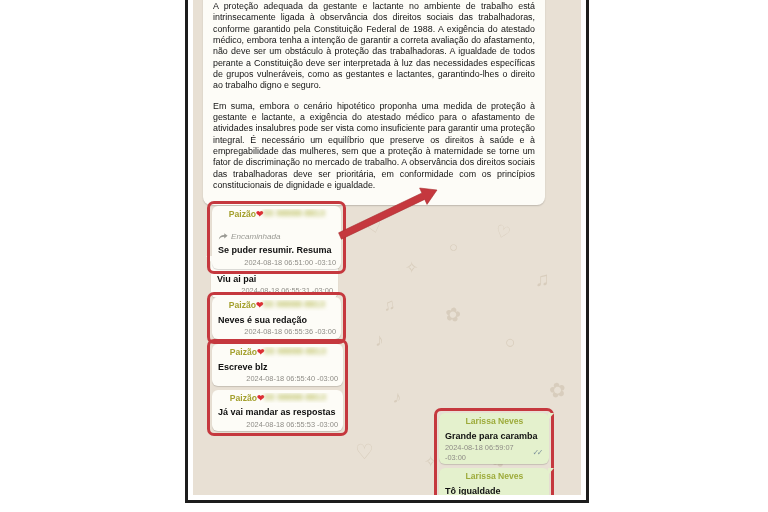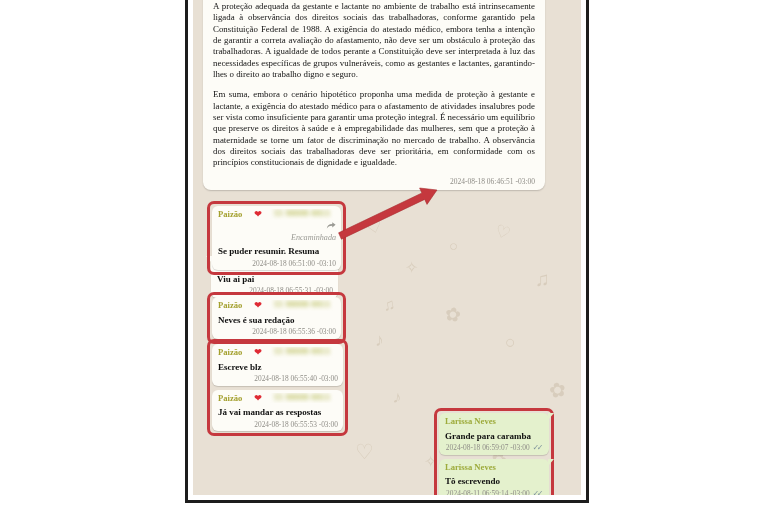--- a/index.html
+++ b/index.html
@@ -1,20 +1,20 @@
 <!DOCTYPE html>
 <html><head>
 <meta charset="utf-8">
 <style>
   * { box-sizing: border-box; margin: 0; padding: 0; }
   body { background: #ffffff; }
   .canvas {
     position: relative; width: 768px; height: 512px; overflow: hidden;
     background: #ffffff;
-    font-family: Liberation Serif, serif;
+    font-family: Liberation Sans, sans-serif;
   }
   .frame {
     position: absolute; left: 185px; top: -10px; width: 404px; height: 513px;
     border: 3px solid #1d1d1d; background: #ffffff;
     padding: 7px 5px 5px 5px;
   }
   .chat {
     position: relative; width: 100%; height: 100%;
     background: #e8e0d4; overflow: hidden;
   }
@@ -58,34 +58,34 @@
   .tail-l::before {
     content: ""; position: absolute; left: -5px; top: 0; width: 0; height: 0;
     border-right: 6px solid #fdfcf7; border-bottom: 7px solid transparent;
   }
   .tail-r::before {
     content: ""; position: absolute; right: -5px; top: 0; width: 0; height: 0;
     border-left: 6px solid #e4f1cd; border-bottom: 7px solid transparent;
   }
 
   .name-row {
-    display: flex; align-items: center; gap: 12px;
+    display: flex; align-items: center; gap: 0;
     font-size: 8.6px; font-weight: bold; color: #a4a02e;
-    line-height: 10.5px; white-space: nowrap; overflow: hidden;
+    line-height: 10.5px; white-space: nowrap; overflow: hidden; justify-content: center;
   }
   .out .name-row { color: #9dab3b; }
   .heart { color: #df2b35; font-size: 9px; line-height: 10px; }
   .phone {
     color: #b7bb55; filter: blur(2px); font-size: 8.2px;
     letter-spacing: .5px; font-weight: bold;
   }
   .fwd-row {
-    display: flex; align-items: flex-end; gap: 3px;
+    display: flex; align-items: center; gap: 3px;
     font-size: 8.1px; font-style: italic; color: #9a9a94;
-    line-height: 9.5px; margin-top: 1px; flex-direction: column;
+    line-height: 9.5px; margin-top: 12px;
   }
   .fwd-icon svg { display: block; }
   .msg-text {
     font-size: 9px; font-weight: bold; color: #101010;
     line-height: 11.5px; margin-top: 4px; white-space: nowrap;
   }
   .stamp {
     display: flex; justify-content: flex-end; align-items: center; gap: 1px;
     font-size: 7.4px; color: #8f8d87; line-height: 9.5px; margin-top: 1px;
   }
@@ -113,21 +113,20 @@
       <span class="doodle g-note" style="left:200px; top:388px; font-size:17px; transform:rotate(8deg);"></span>
       <span class="doodle g-heart" style="left:162px; top:440px; font-size:21px;"></span>
       <span class="doodle g-spark" style="left:231px; top:452px; font-size:16px;"></span>
       <span class="doodle g-flower" style="left:298px; top:448px; font-size:19px; transform:rotate(20deg);"></span>
       <span class="doodle g-ring" style="left:256px; top:238px; font-size:15px;"></span>
       <span class="doodle g-note2" style="left:190px; top:296px; font-size:16px; transform:rotate(-10deg);"></span>
 
       <div class="top-bubble">
         <p class="essay">A proteção adequada da gestante e lactante no ambiente de trabalho está intrinsecamente ligada à observância dos direitos sociais das trabalhadoras, conforme garantido pela Constituição Federal de 1988. A exigência do atestado médico, embora tenha a intenção de garantir a correta avaliação do afastamento, não deve ser um obstáculo à proteção das trabalhadoras. A igualdade de todos perante a Constituição deve ser interpretada à luz das necessidades específicas de grupos vulneráveis, como as gestantes e lactantes, garantindo-lhes o direito ao trabalho digno e seguro.</p>
         <p class="essay">Em suma, embora o cenário hipotético proponha uma medida de proteção à gestante e lactante, a exigência do atestado médico para o afastamento de atividades insalubres pode ser vista como insuficiente para garantir uma proteção integral. É necessário um equilíbrio que preserve os direitos à saúde e à empregabilidade das mulheres, sem que a proteção à maternidade se torne um fator de discriminação no mercado de trabalho. A observância dos direitos sociais das trabalhadoras deve ser prioritária, em conformidade com os princípios constitucionais de dignidade e igualdade.</p>
-        <div class="top-stamp">2024-08-18 06:46:51 -03:00</div>
       </div>
 
       <svg class="arrow-svg" width="390" height="500" viewBox="0 0 390 500">
         <polygon points="145.6,232.8 228.9,193 226.6,188 244,190 234,204.4 231.7,199.4 148.4,239.2" fill="#c5383e" stroke="#a82f33" stroke-width="0.6"></polygon>
       </svg>
 
       <div class="hl-box" style="left:14px; top:201px; width:139px;">
         <div class="bubble">
           <div class="name-row">
             <span>Paizão</span>
@@ -208,21 +207,21 @@
           <div class="msg-text">Grande para caramba</div>
           <div class="stamp">
             <span>2024-08-18 06:59:07 -03:00</span>
             <span class="checks">✓✓</span>
           </div>
         </div>
         <div class="bubble out tail-r">
           <div class="name-row">
             <span>Larissa Neves</span>
           </div>
-          <div class="msg-text">Tô escrevendo</div>
+          <div class="msg-text">Tô igualdade</div>
           <div class="stamp">
             <span>2024-08-11 06:59:14 -03:00</span>
             <span class="checks">✓✓</span>
           </div>
         </div>
       </div>
 
     </div>
   </div>
 </div>

